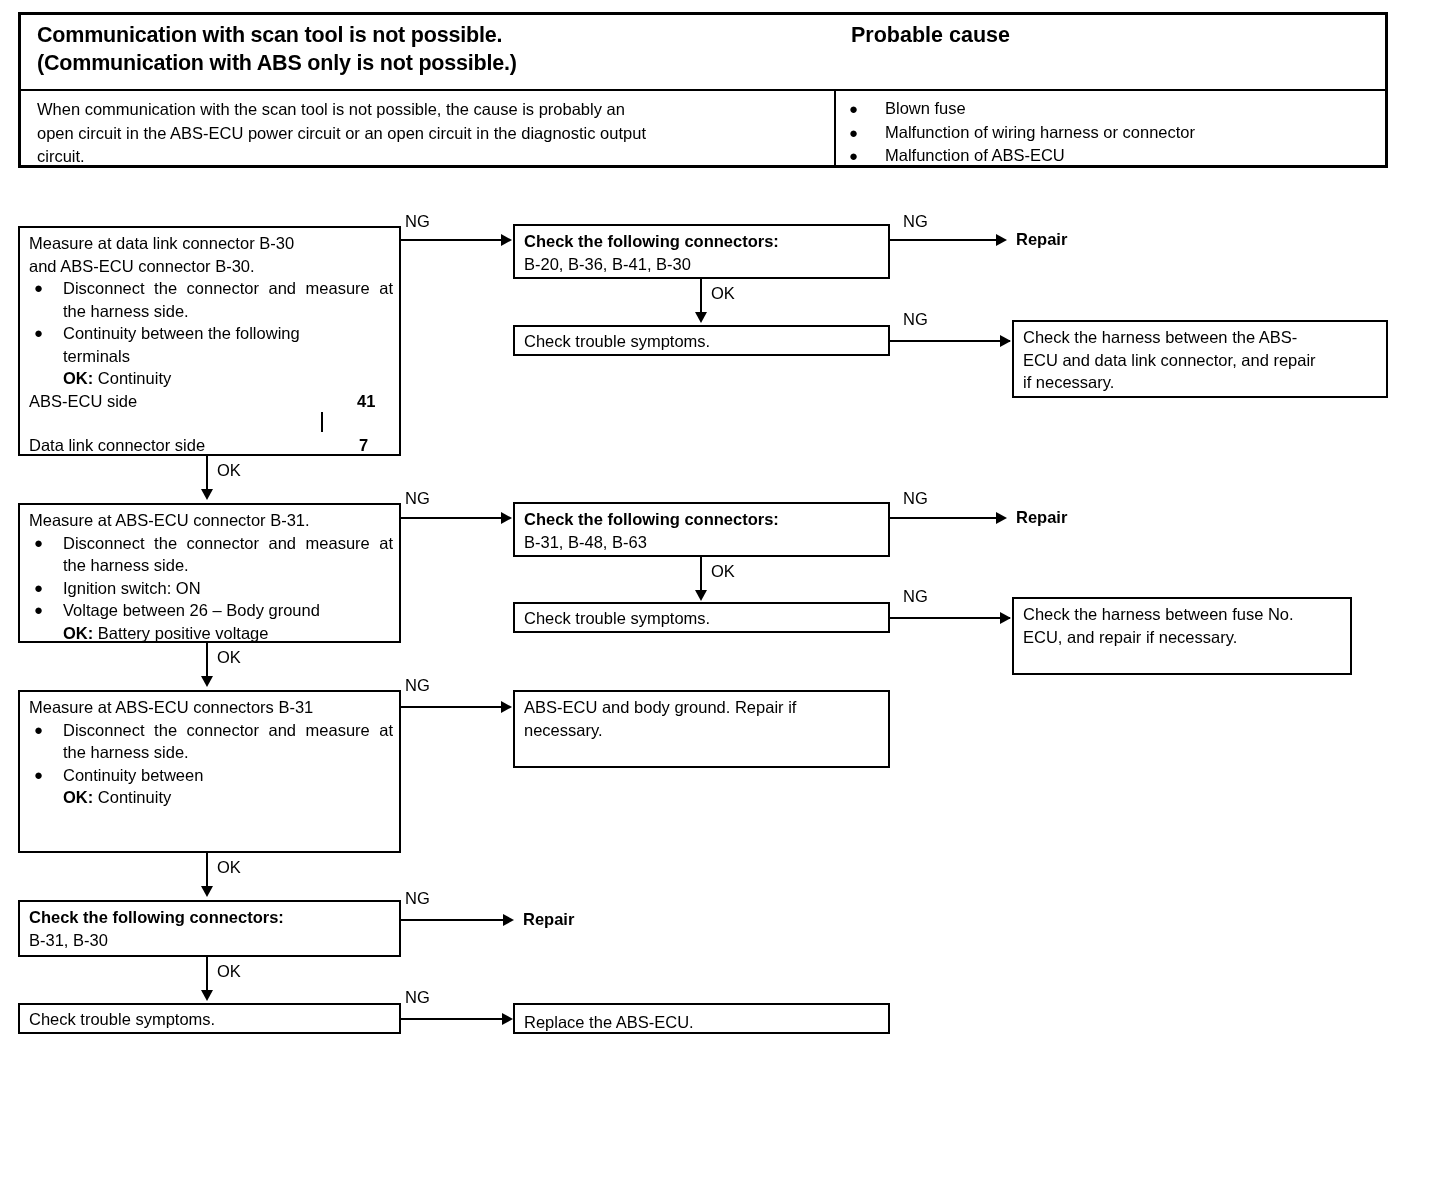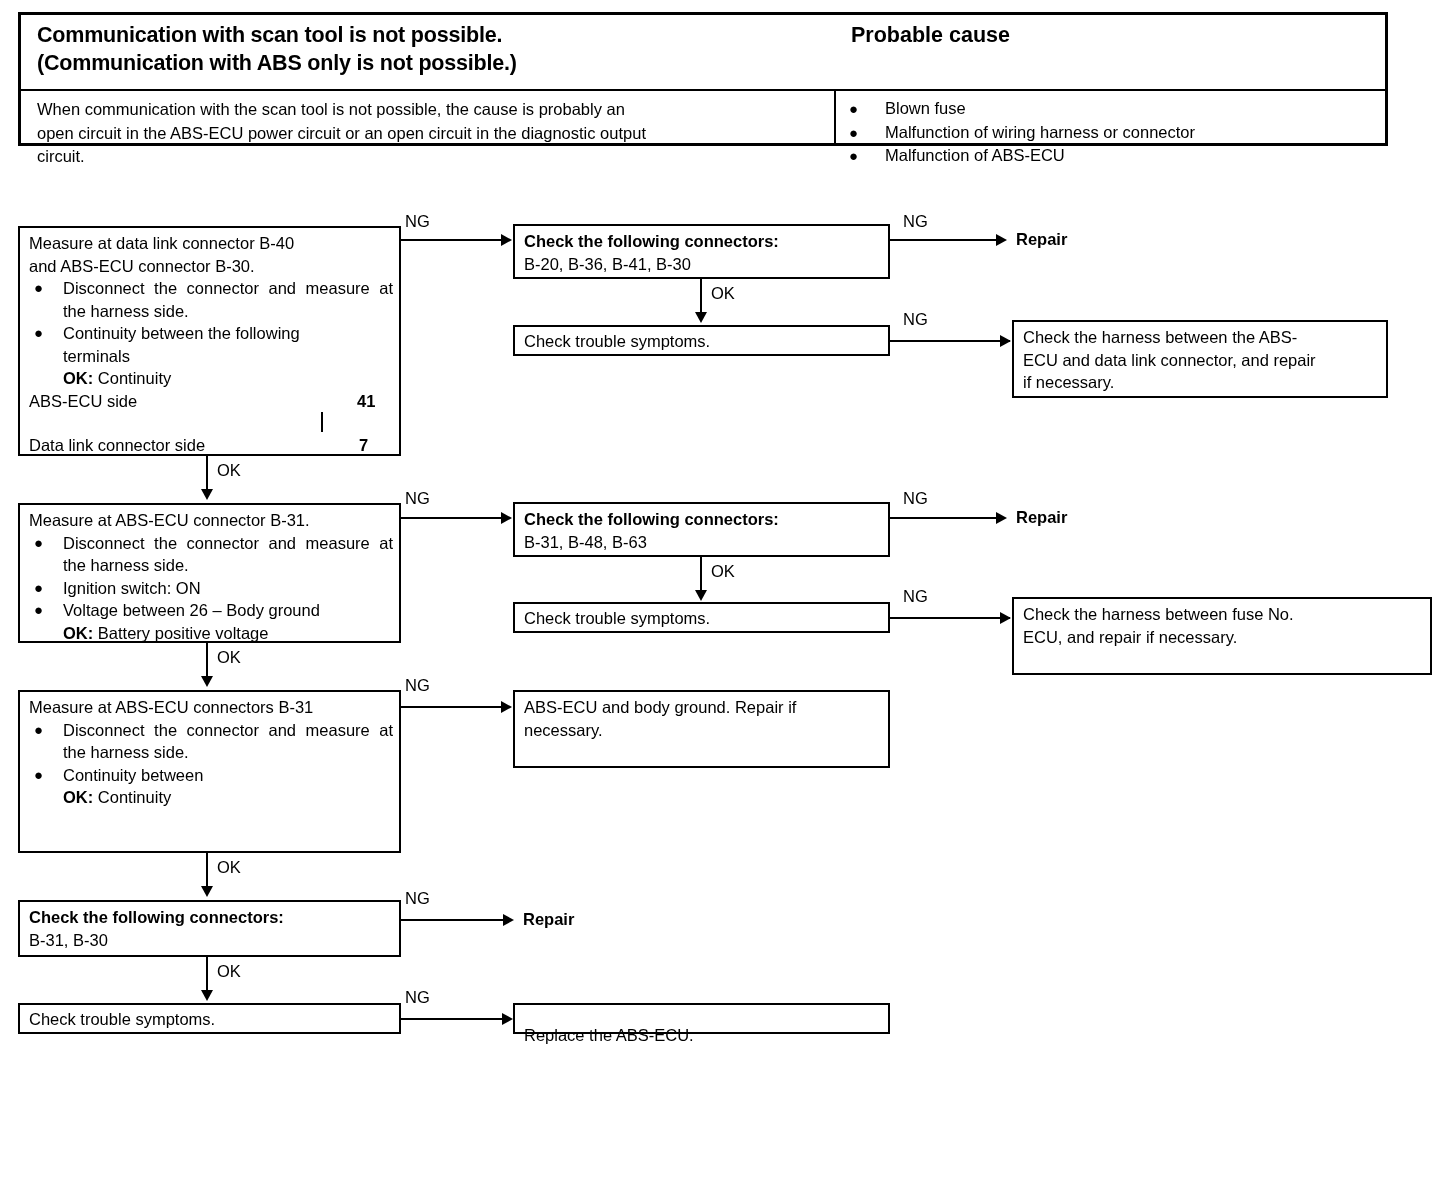--- a/index.html
+++ b/index.html
@@ -18,21 +18,21 @@
     background: #ffffff;
     overflow: hidden;
   }
 
   
   .hdr-table {
     position: absolute;
     left: 18px;
     top: 12px;
     width: 1370px;
-    height: 134px;
+    height: 156px;
     border: 3px solid #000;
     box-sizing: border-box;
   }
   .hdr-row-top {
     position: absolute;
     left: 0; top: 0; right: 0;
     height: 76px;
     border-bottom: 2px solid #000;
     box-sizing: border-box;
   }
@@ -218,21 +218,21 @@
           <span class="bullet">●</span>
           <span>Malfunction of ABS-ECU</span>
         </div>
       </div>
       <div class="hdr-vdiv"></div>
     </div>
   </div>
 
   <div class="fbox" style="left:18px; top:226px; width:383px; height:230px;">
     <div class="inner">
-      <div>Measure at data link connector B-40</div>
+      <div>Measure at data link connector B-30</div>
       <div>and ABS-ECU connector B-30.</div>
       <div class="li just">
         <span class="bullet">●</span>
         <span>Disconnect the connector and measure at the harness side.</span>
       </div>
       <div class="li">
         <span class="bullet">●</span>
         <span class="just" style="display:block;">Continuity between the following</span>
         <span style="display:block;">terminals</span>
       </div>
@@ -341,21 +341,21 @@
   <div class="fbox" style="left:513px; top:602px; width:377px; height:31px;">
     <div class="inner" style="padding-top:3px;">
       <div>Check trouble symptoms.</div>
     </div>
   </div>
 
   <div class="conn-label" style="left:903px; top:588px;">NG</div>
   <div class="hline" style="left:890px; top:617px; width:120px;"></div>
   <div class="arrow-r" style="left:1000px; top:612px;"></div>
 
-  <div class="fbox" style="left:1012px; top:597px; width:420px; height:78px;">
+  <div class="fbox" style="left:1012px; top:597px; width:340px; height:78px;">
     <div class="inner">
       <div>Check the harness between fuse No.</div>
       <div>ECU, and repair if necessary.</div>
     </div>
   </div>
 
   <div class="vline" style="left:206px; top:643px; height:38px;"></div>
   <div class="arrow-d" style="left:201px; top:676px;"></div>
   <div class="conn-label" style="left:217px; top:649px;">OK</div>
 
@@ -412,18 +412,18 @@
     <div class="inner" style="padding-top:3px;">
       <div>Check trouble symptoms.</div>
     </div>
   </div>
 
   <div class="conn-label" style="left:405px; top:989px;">NG</div>
   <div class="hline" style="left:401px; top:1018px; width:110px;"></div>
   <div class="arrow-r" style="left:502px; top:1013px;"></div>
 
   <div class="fbox" style="left:513px; top:1003px; width:377px; height:31px;">
-    <div class="inner" style="padding-top:19px;">
+    <div class="inner" style="padding-top:6px;">
       <div>Replace the ABS-ECU.</div>
     </div>
   </div>
 
 </div>
 
 </body></html>

